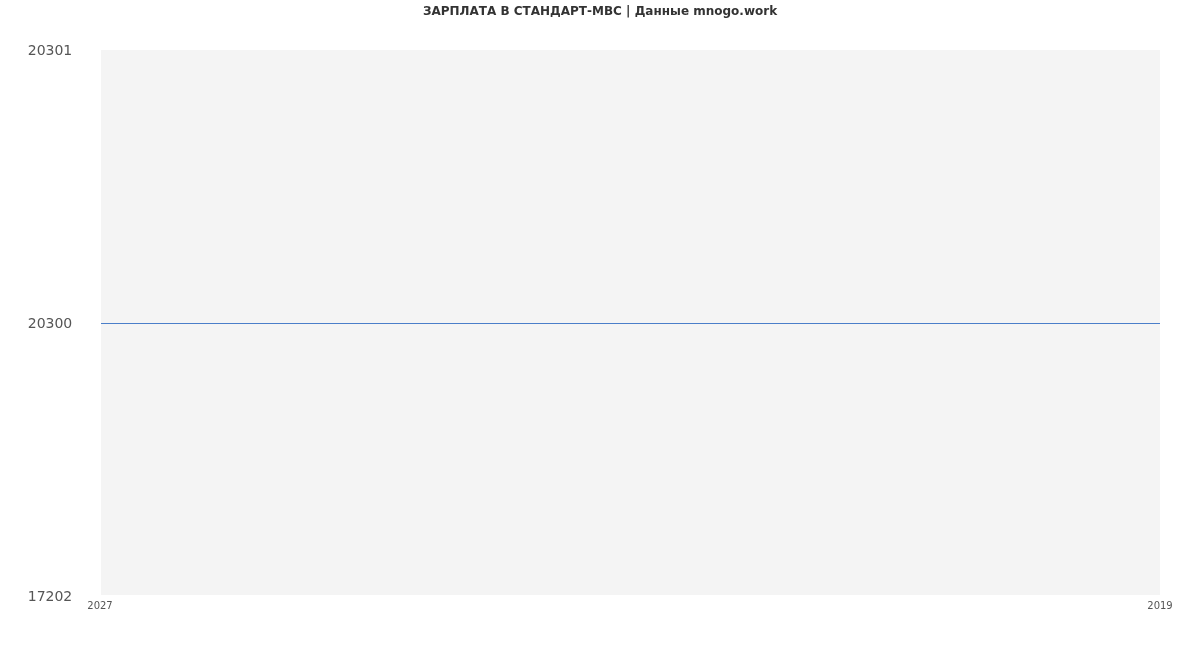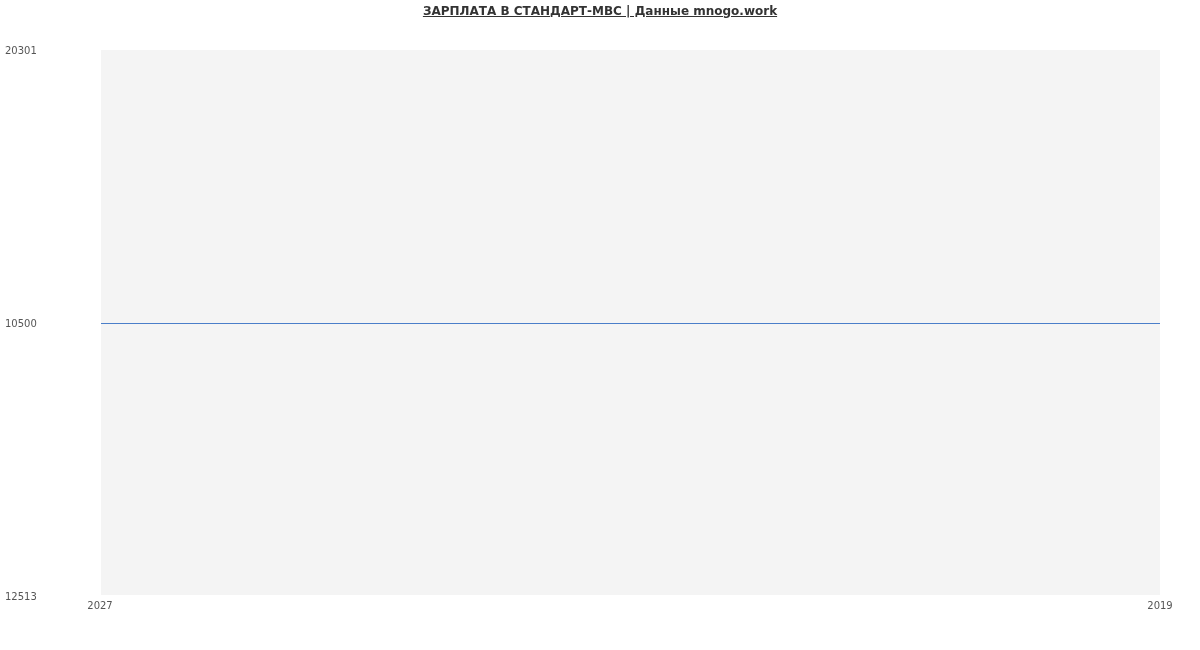--- a/index.html
+++ b/index.html
@@ -18,21 +18,20 @@
   }
   .title {
     position: absolute;
     top: 4px;
     left: 0;
     width: 100%;
     text-align: center;
     font-size: 12px;
     font-weight: 600;
     color: #333333;
-    text-decoration: underline;
   }
   .plot {
     position: absolute;
     left: 100px;
     top: 50px;
     width: 1060px;
     height: 546px;
     background: #f4f4f4;
     border-left: 1px solid #ffffff;
     border-bottom: 1px solid #ffffff;
@@ -42,43 +41,43 @@
     position: absolute;
     left: 0;
     width: 100%;
     height: 0;
     border-top: 1.5px solid #4a7ec9;
   }
   .ytick-label {
     position: absolute;
     right: 1105px; 
     transform: translateY(-50%);
-    font-size: 10px;
+    font-size: 14px;
     color: #555555;
-    text-align: left;
+    text-align: center;
     width: 90px;
   }
   .xtick-label {
     position: absolute;
     top: 600px;
     transform: translateX(-50%);
     font-size: 10px;
     color: #555555;
   }
 </style>
 </head>
 <body>
 
 <div class="wrap">
 
   <div class="title">ЗАРПЛАТА В СТАНДАРТ-МВС | Данные mnogo.work</div>
 
   <div class="ytick-label" style="top:50px">20301</div>
-  <div class="ytick-label" style="top:323px">10500</div>
-  <div class="ytick-label" style="top:596px">12513</div>
+  <div class="ytick-label" style="top:323px">20300</div>
+  <div class="ytick-label" style="top:596px">17202</div>
 
   <div class="xtick-label" style="left:100px">2027</div>
   <div class="xtick-label" style="left:1160px">2019</div>
 
   <div class="plot">
     <div class="data-line" id="series-line" style="top: 273px; border-top-color: rgb(74, 126, 201);"></div>
   </div>
 
 </div>
 

